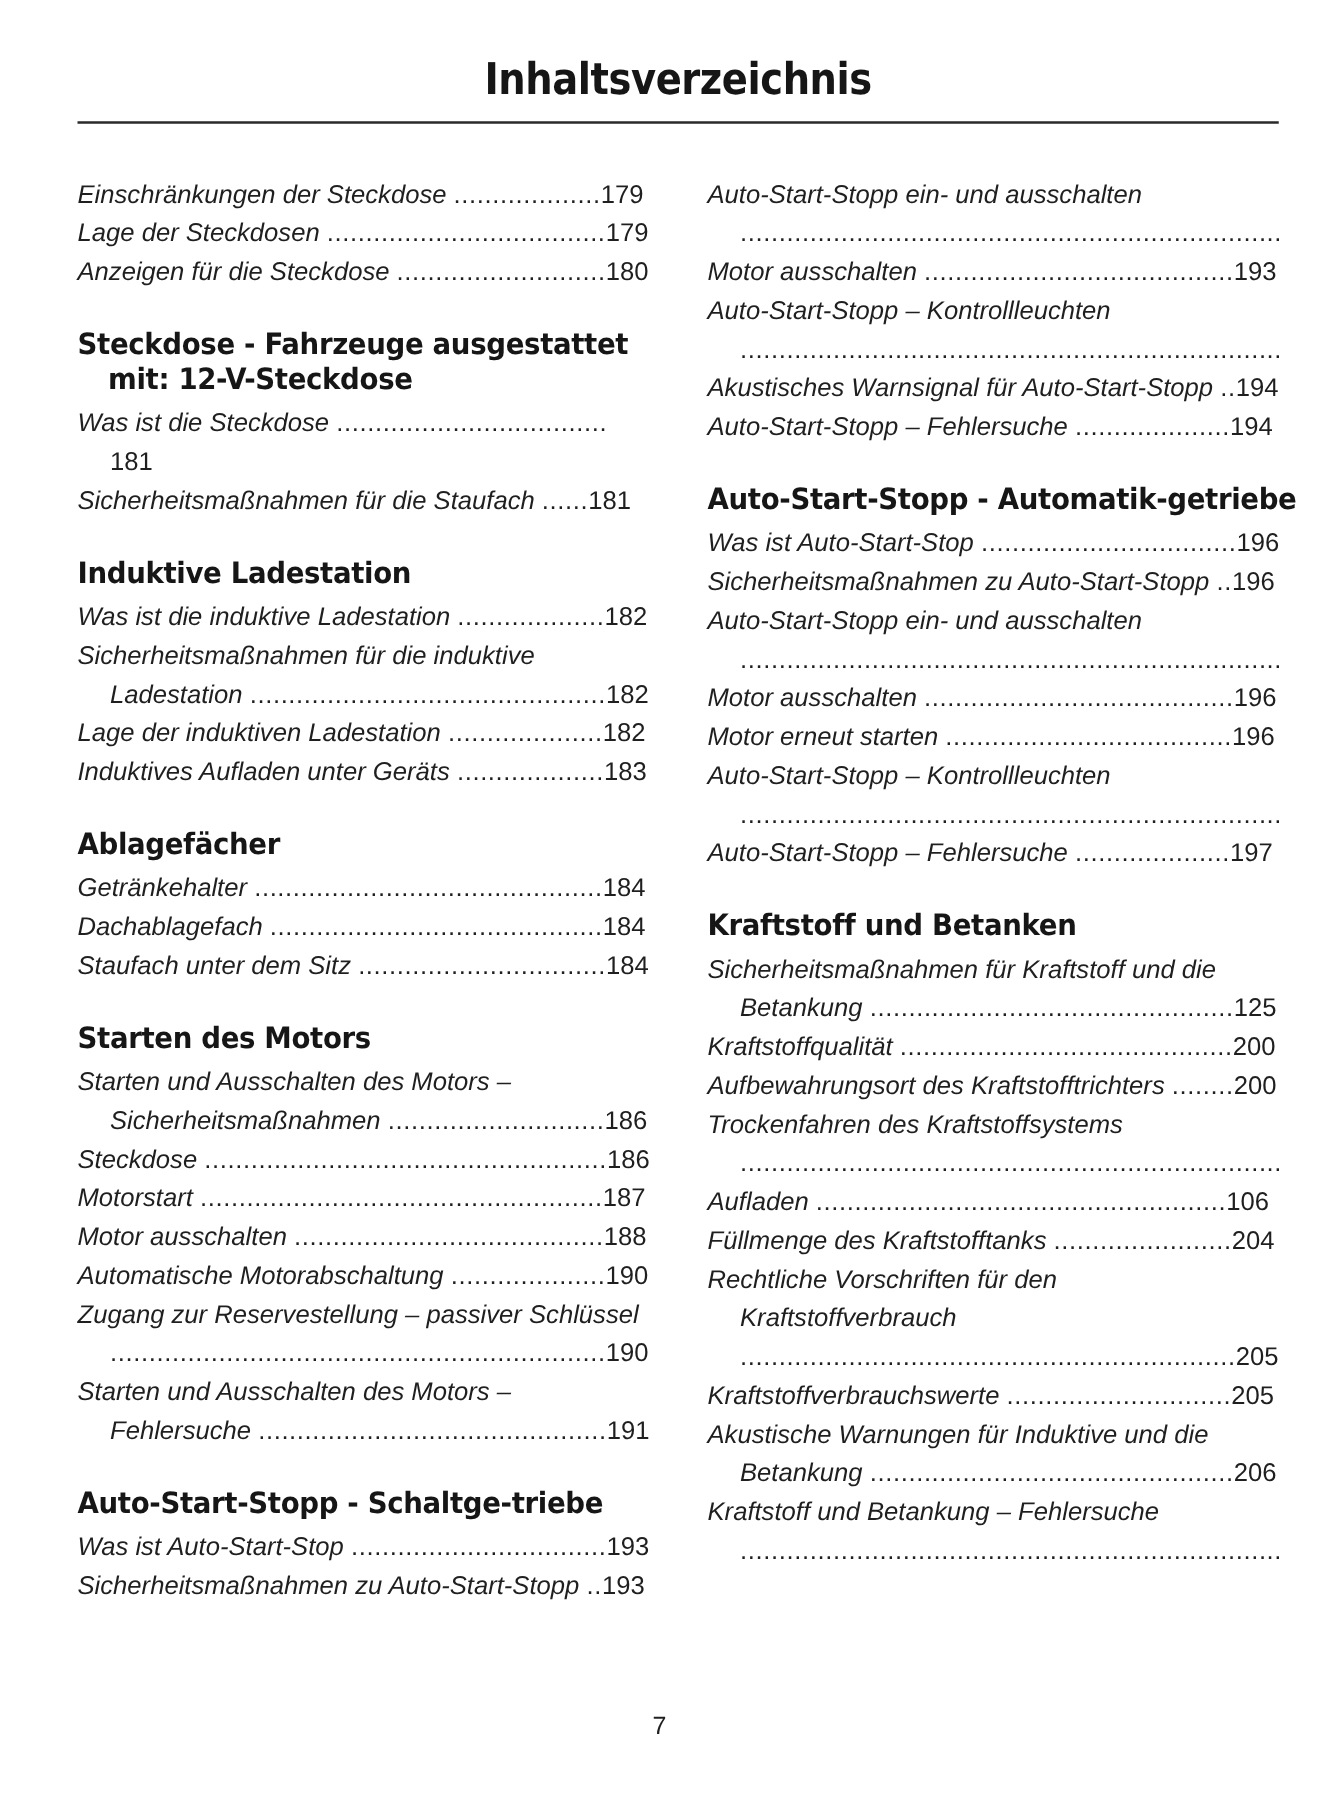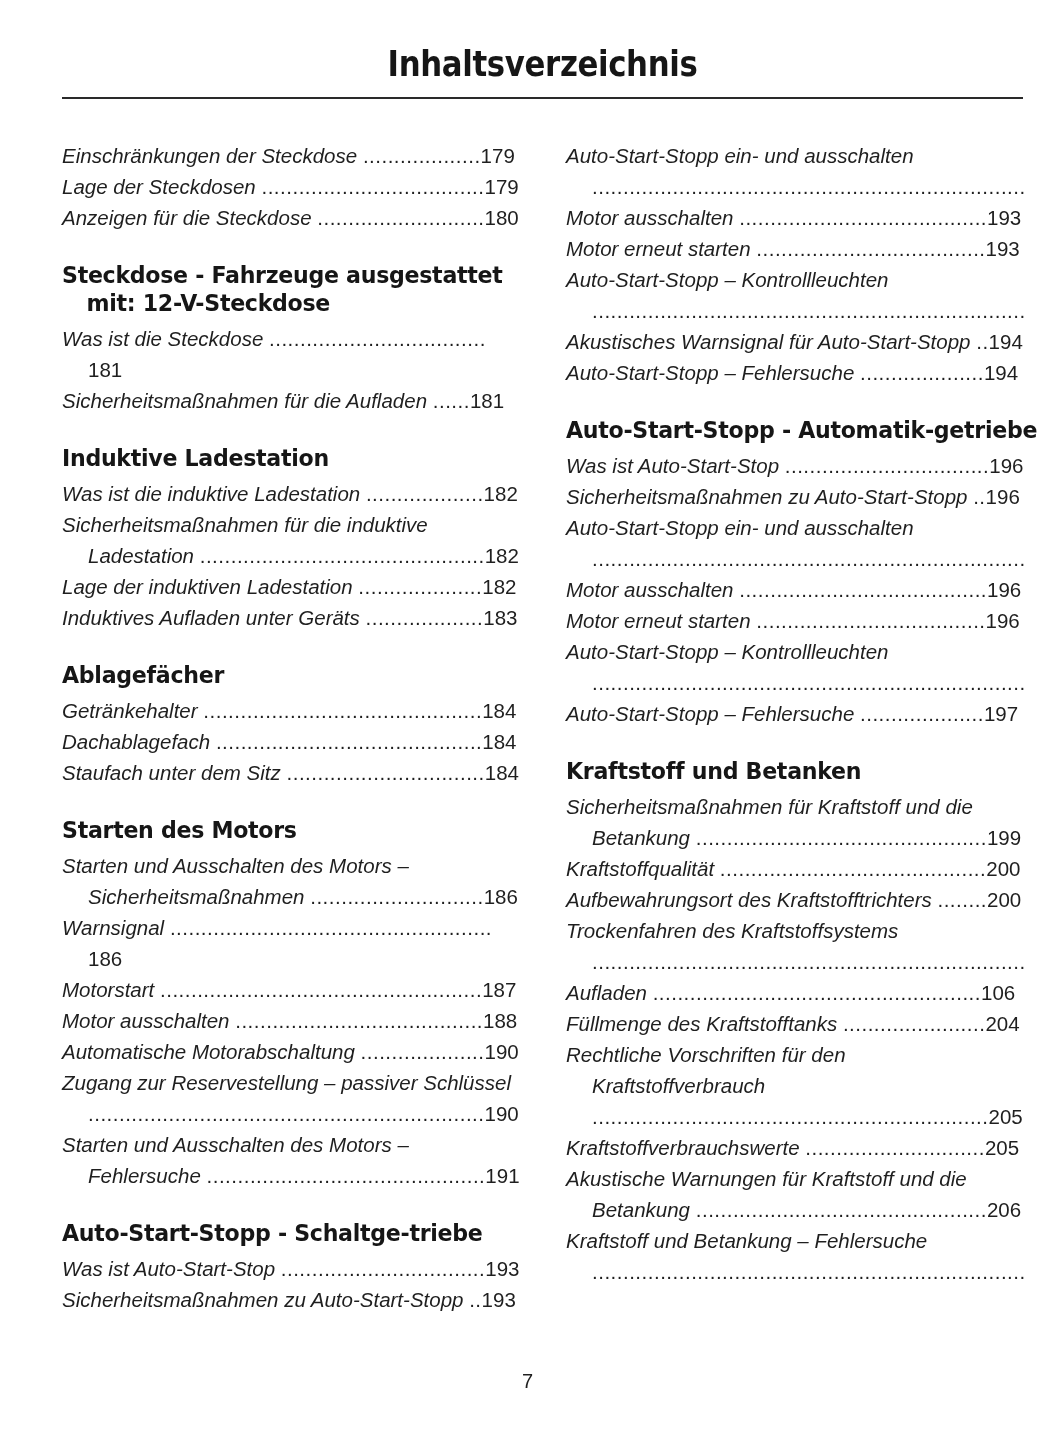--- a/index.html
+++ b/index.html
@@ -133,49 +133,48 @@
 
   <div class="title-rule"></div>
 
   <div class="columns">
     <div class="col" id="col-left">
         <div class="toc-entry"><span class="lbl">Einschränkungen der Steckdose</span> <span class="tail"><span class="leader">...................</span><span class="pg">179</span></span></div>
         <div class="toc-entry"><span class="lbl">Lage der Steckdosen</span> <span class="tail"><span class="leader">....................................</span><span class="pg">179</span></span></div>
         <div class="toc-entry"><span class="lbl">Anzeigen für die Steckdose</span> <span class="tail"><span class="leader">...........................</span><span class="pg">180</span></span></div>
         <div class="toc-heading">Steckdose - Fahrzeuge ausgestattet mit: 12-V-Steckdose</div>
         <div class="toc-entry"><span class="lbl">Was ist die Steckdose</span> <span class="tail"><span class="leader">...................................</span><span class="pg">181</span></span></div>
-        <div class="toc-entry"><span class="lbl">Sicherheitsmaßnahmen für die Aufladen</span> <span class="tail"><span class="leader">......</span><span class="pg">181</span></span></div>
+        <div class="toc-entry"><span class="lbl">Sicherheitsmaßnahmen für die Staufach</span> <span class="tail"><span class="leader">......</span><span class="pg">181</span></span></div>
         <div class="toc-heading">Induktive Ladestation</div>
         <div class="toc-entry"><span class="lbl">Was ist die induktive Ladestation</span> <span class="tail"><span class="leader">...................</span><span class="pg">182</span></span></div>
         <div class="toc-entry"><span class="lbl">Sicherheitsmaßnahmen für die induktive Ladestation</span> <span class="tail"><span class="leader">..............................................</span><span class="pg">182</span></span></div>
         <div class="toc-entry"><span class="lbl">Lage der induktiven Ladestation</span> <span class="tail"><span class="leader">....................</span><span class="pg">182</span></span></div>
         <div class="toc-entry"><span class="lbl">Induktives Aufladen unter Geräts</span> <span class="tail"><span class="leader">...................</span><span class="pg">183</span></span></div>
         <div class="toc-heading">Ablagefächer</div>
         <div class="toc-entry"><span class="lbl">Getränkehalter</span> <span class="tail"><span class="leader">.............................................</span><span class="pg">184</span></span></div>
         <div class="toc-entry"><span class="lbl">Dachablagefach</span> <span class="tail"><span class="leader">...........................................</span><span class="pg">184</span></span></div>
         <div class="toc-entry"><span class="lbl">Staufach unter dem Sitz</span> <span class="tail"><span class="leader">................................</span><span class="pg">184</span></span></div>
         <div class="toc-heading">Starten des Motors</div>
         <div class="toc-entry"><span class="lbl">Starten und Ausschalten des Motors – Sicherheitsmaßnahmen</span> <span class="tail"><span class="leader">............................</span><span class="pg">186</span></span></div>
-        <div class="toc-entry"><span class="lbl">Warnsignal</span> <span class="tail"><span class="leader">....................................................</span><span class="pg">186</span></span></div>
+        <div class="toc-entry"><span class="lbl">Steckdose</span> <span class="tail"><span class="leader">....................................................</span><span class="pg">186</span></span></div>
         <div class="toc-entry"><span class="lbl">Motorstart</span> <span class="tail"><span class="leader">....................................................</span><span class="pg">187</span></span></div>
         <div class="toc-entry"><span class="lbl">Motor ausschalten</span> <span class="tail"><span class="leader">........................................</span><span class="pg">188</span></span></div>
         <div class="toc-entry"><span class="lbl">Automatische Motorabschaltung</span> <span class="tail"><span class="leader">....................</span><span class="pg">190</span></span></div>
         <div class="toc-entry"><span class="lbl">Zugang zur Reservestellung – passiver Schlüssel</span> <span class="tail"><span class="leader">................................................................</span><span class="pg">190</span></span></div>
         <div class="toc-entry"><span class="lbl">Starten und Ausschalten des Motors – Fehlersuche</span> <span class="tail"><span class="leader">.............................................</span><span class="pg">191</span></span></div>
         <div class="toc-heading">Auto-Start-Stopp - Schaltge-triebe</div>
         <div class="toc-entry"><span class="lbl">Was ist Auto-Start-Stop</span> <span class="tail"><span class="leader">.................................</span><span class="pg">193</span></span></div>
         <div class="toc-entry"><span class="lbl">Sicherheitsmaßnahmen zu Auto-Start-Stopp</span> <span class="tail"><span class="leader">..</span><span class="pg">193</span></span></div>
       </div>
     <div class="col" id="col-right">
         <div class="toc-entry wrapped">
           <span class="lbl">Auto-Start-Stopp ein- und ausschalten</span>
           <span class="tail"><span class="leader">................................................................................</span></span>
         </div>
         <div class="toc-entry"><span class="lbl">Motor ausschalten</span> <span class="tail"><span class="leader">........................................</span><span class="pg">193</span></span></div>
-        <div class="toc-entry"><span class="lbl">Motor erneut starten</span> <span class="tail"><span class="leader">.....................................</span><span class="pg">193</span></span></div>
         <div class="toc-entry wrapped">
           <span class="lbl">Auto-Start-Stopp – Kontrollleuchten</span>
           <span class="tail"><span class="leader">................................................................................</span></span>
         </div>
         <div class="toc-entry"><span class="lbl">Akustisches Warnsignal für Auto-Start-Stopp</span> <span class="tail"><span class="leader">..</span><span class="pg">194</span></span></div>
         <div class="toc-entry"><span class="lbl">Auto-Start-Stopp – Fehlersuche</span> <span class="tail"><span class="leader">....................</span><span class="pg">194</span></span></div>
         <div class="toc-heading">Auto-Start-Stopp - Automatik-getriebe</div>
         <div class="toc-entry"><span class="lbl">Was ist Auto-Start-Stop</span> <span class="tail"><span class="leader">.................................</span><span class="pg">196</span></span></div>
         <div class="toc-entry"><span class="lbl">Sicherheitsmaßnahmen zu Auto-Start-Stopp</span> <span class="tail"><span class="leader">..</span><span class="pg">196</span></span></div>
         <div class="toc-entry wrapped">
@@ -183,32 +182,32 @@
           <span class="tail"><span class="leader">................................................................................</span></span>
         </div>
         <div class="toc-entry"><span class="lbl">Motor ausschalten</span> <span class="tail"><span class="leader">........................................</span><span class="pg">196</span></span></div>
         <div class="toc-entry"><span class="lbl">Motor erneut starten</span> <span class="tail"><span class="leader">.....................................</span><span class="pg">196</span></span></div>
         <div class="toc-entry wrapped">
           <span class="lbl">Auto-Start-Stopp – Kontrollleuchten</span>
           <span class="tail"><span class="leader">................................................................................</span></span>
         </div>
         <div class="toc-entry"><span class="lbl">Auto-Start-Stopp – Fehlersuche</span> <span class="tail"><span class="leader">....................</span><span class="pg">197</span></span></div>
         <div class="toc-heading">Kraftstoff und Betanken</div>
-        <div class="toc-entry"><span class="lbl">Sicherheitsmaßnahmen für Kraftstoff und die Betankung</span> <span class="tail"><span class="leader">...............................................</span><span class="pg">199</span></span></div>
+        <div class="toc-entry"><span class="lbl">Sicherheitsmaßnahmen für Kraftstoff und die Betankung</span> <span class="tail"><span class="leader">...............................................</span><span class="pg">125</span></span></div>
         <div class="toc-entry"><span class="lbl">Kraftstoffqualität</span> <span class="tail"><span class="leader">...........................................</span><span class="pg">200</span></span></div>
         <div class="toc-entry"><span class="lbl">Aufbewahrungsort des Kraftstofftrichters</span> <span class="tail"><span class="leader">........</span><span class="pg">200</span></span></div>
         <div class="toc-entry wrapped">
           <span class="lbl">Trockenfahren des Kraftstoffsystems</span>
           <span class="tail"><span class="leader">................................................................................</span></span>
         </div>
         <div class="toc-entry"><span class="lbl">Aufladen</span> <span class="tail"><span class="leader">.....................................................</span><span class="pg">106</span></span></div>
         <div class="toc-entry"><span class="lbl">Füllmenge des Kraftstofftanks</span> <span class="tail"><span class="leader">.......................</span><span class="pg">204</span></span></div>
         <div class="toc-entry"><span class="lbl">Rechtliche Vorschriften für den Kraftstoffverbrauch</span> <span class="tail"><span class="leader">................................................................</span><span class="pg">205</span></span></div>
         <div class="toc-entry"><span class="lbl">Kraftstoffverbrauchswerte</span> <span class="tail"><span class="leader">.............................</span><span class="pg">205</span></span></div>
-        <div class="toc-entry"><span class="lbl">Akustische Warnungen für Kraftstoff und die Betankung</span> <span class="tail"><span class="leader">...............................................</span><span class="pg">206</span></span></div>
+        <div class="toc-entry"><span class="lbl">Akustische Warnungen für Induktive und die Betankung</span> <span class="tail"><span class="leader">...............................................</span><span class="pg">206</span></span></div>
         <div class="toc-entry wrapped">
           <span class="lbl">Kraftstoff und Betankung – Fehlersuche</span>
           <span class="tail"><span class="leader">................................................................................</span></span>
         </div>
       </div>
   </div>
 
   <div class="folio">7</div>
 
 </div>

